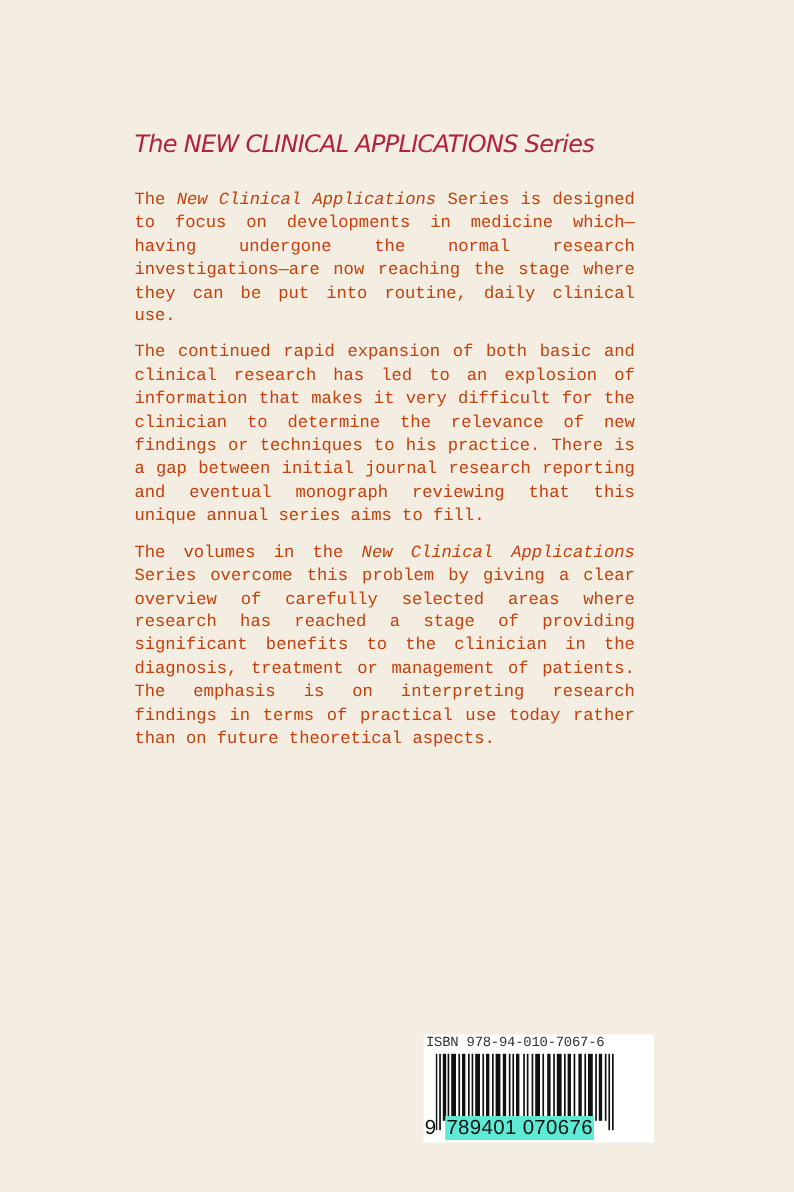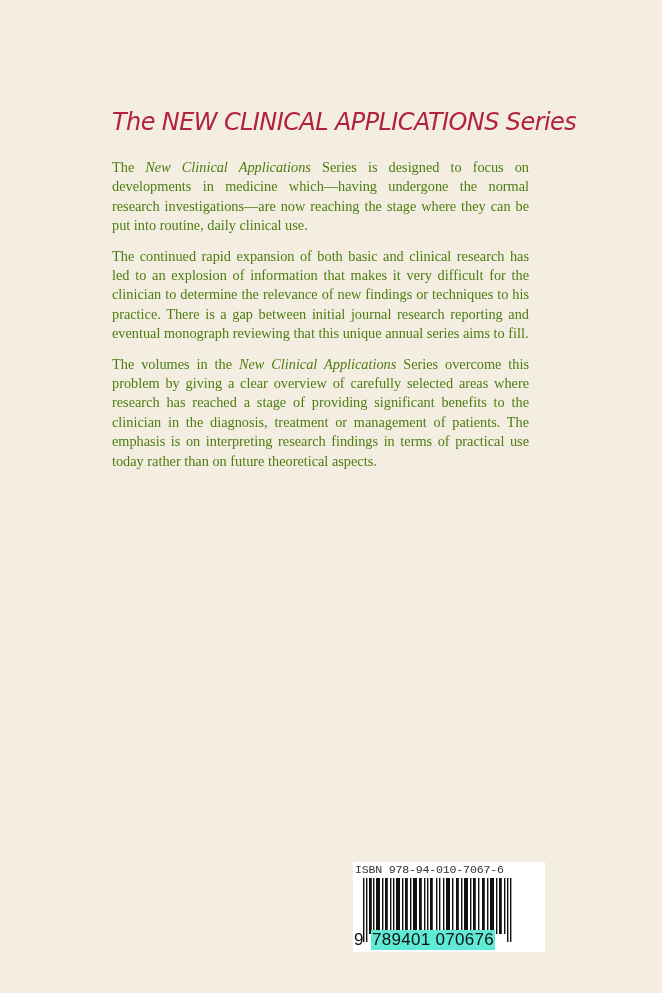--- a/index.html
+++ b/index.html
@@ -4,27 +4,27 @@
 <style>
   html, body { margin: 0; padding: 0; }
   body {
     width: 662px; height: 993px; overflow: hidden;
     background: #f3eee1;
     position: relative;
   }
   .title {
     position: absolute; left: 112px; top: 108px; width: 430px;
     font-family: "DejaVu Sans", sans-serif;
-    font-style: italic; font-size: 24px; letter-spacing: -0.6px;
+    font-style: italic; font-size: 20px; letter-spacing: -0.6px;
     color: #b3213a; white-space: nowrap;
   }
   .body {
     position: absolute; left: 112px; top: 158px; width: 417px;
-    font-family: Liberation Serif, serif;
-    font-size: 14.3px; line-height: 19.4px; color: #4d7c0f;
+    font-family: Liberation Mono, monospace;
+    font-size: 14.3px; line-height: 19.4px; color: #c2410c;
     text-align: justify;
   }
   .body p { margin: 0 0 11px 0; }
   .body em { font-style: italic; }
   .barcode {
     position: absolute; left: 353px; top: 862px; width: 192px; height: 90px;
     background: #ffffff;
   }
   .isbn-text {
     position: absolute; left: 2px; top: 1px; width: 164px;

